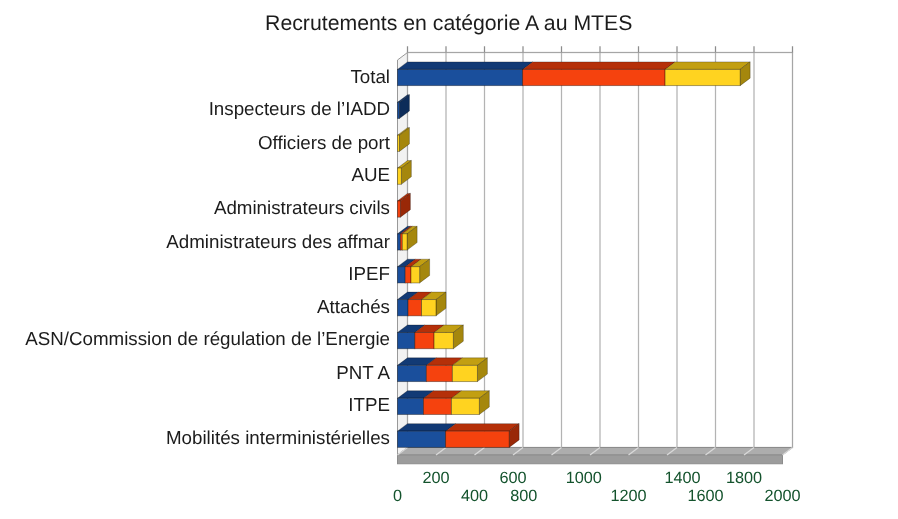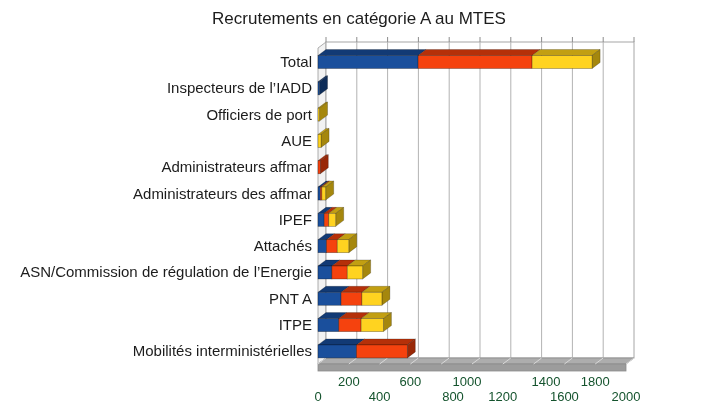--- a/index.html
+++ b/index.html
@@ -123,35 +123,35 @@
       <rect x="318" y="344.90999999999997" width="38.5" height="13" fill="#1a4f9c" stroke="rgba(0,0,0,0.4)" stroke-width="0.7"></rect>
       <polygon points="356.5,344.90999999999997 364.5,338.90999999999997 415.32,338.90999999999997 407.32,344.90999999999997" fill="#b53009" stroke="rgba(0,0,0,0.35)" stroke-width="0.6"></polygon>
       <polygon points="407.32,344.90999999999997 415.32,338.90999999999997 415.32,351.90999999999997 407.32,357.90999999999997" fill="#992807" stroke="rgba(0,0,0,0.35)" stroke-width="0.6"></polygon>
       <rect x="356.5" y="344.90999999999997" width="50.82" height="13" fill="#f5420e" stroke="rgba(0,0,0,0.4)" stroke-width="0.7"></rect>
     </svg>
   <div id="cats">
       <div class="cat-label" style="top: 54px;">Total</div>
       <div class="cat-label" style="top: 80.31px;">Inspecteurs de l’IADD</div>
       <div class="cat-label" style="top: 106.62px;">Officiers de port</div>
       <div class="cat-label" style="top: 132.93px;">AUE</div>
-      <div class="cat-label" style="top: 159.24px;">Administrateurs affmar</div>
+      <div class="cat-label" style="top: 159.24px;">Administrateurs civils</div>
       <div class="cat-label" style="top: 185.55px;">Administrateurs des affmar</div>
       <div class="cat-label" style="top: 211.86px;">IPEF</div>
       <div class="cat-label" style="top: 238.17px;">Attachés</div>
       <div class="cat-label" style="top: 264.48px;">ASN/Commission de régulation de l’Energie</div>
       <div class="cat-label" style="top: 290.79px;">PNT A</div>
       <div class="cat-label" style="top: 317.1px;">ITPE</div>
       <div class="cat-label" style="top: 343.41px;">Mobilités interministérielles</div>
     </div>
   <div id="xaxis">
       <div class="x-label" style="left: 318px; top: 389px;">0</div>
       <div class="x-label" style="left: 348.8px; top: 374px;">200</div>
       <div class="x-label" style="left: 379.6px; top: 389px;">400</div>
       <div class="x-label" style="left: 410.4px; top: 374px;">600</div>
-      <div class="x-label" style="left: 453px; top: 389px;">800</div>
+      <div class="x-label" style="left: 419px; top: 389px;">800</div>
       <div class="x-label" style="left: 467px; top: 374px;">1000</div>
       <div class="x-label" style="left: 502.8px; top: 389px;">1200</div>
       <div class="x-label" style="left: 546px; top: 374px;">1400</div>
       <div class="x-label" style="left: 564.4px; top: 389px;">1600</div>
       <div class="x-label" style="left: 595.2px; top: 374px;">1800</div>
       <div class="x-label" style="left: 626px; top: 389px;">2000</div>
     </div>
 </div>
 
 </body></html>

